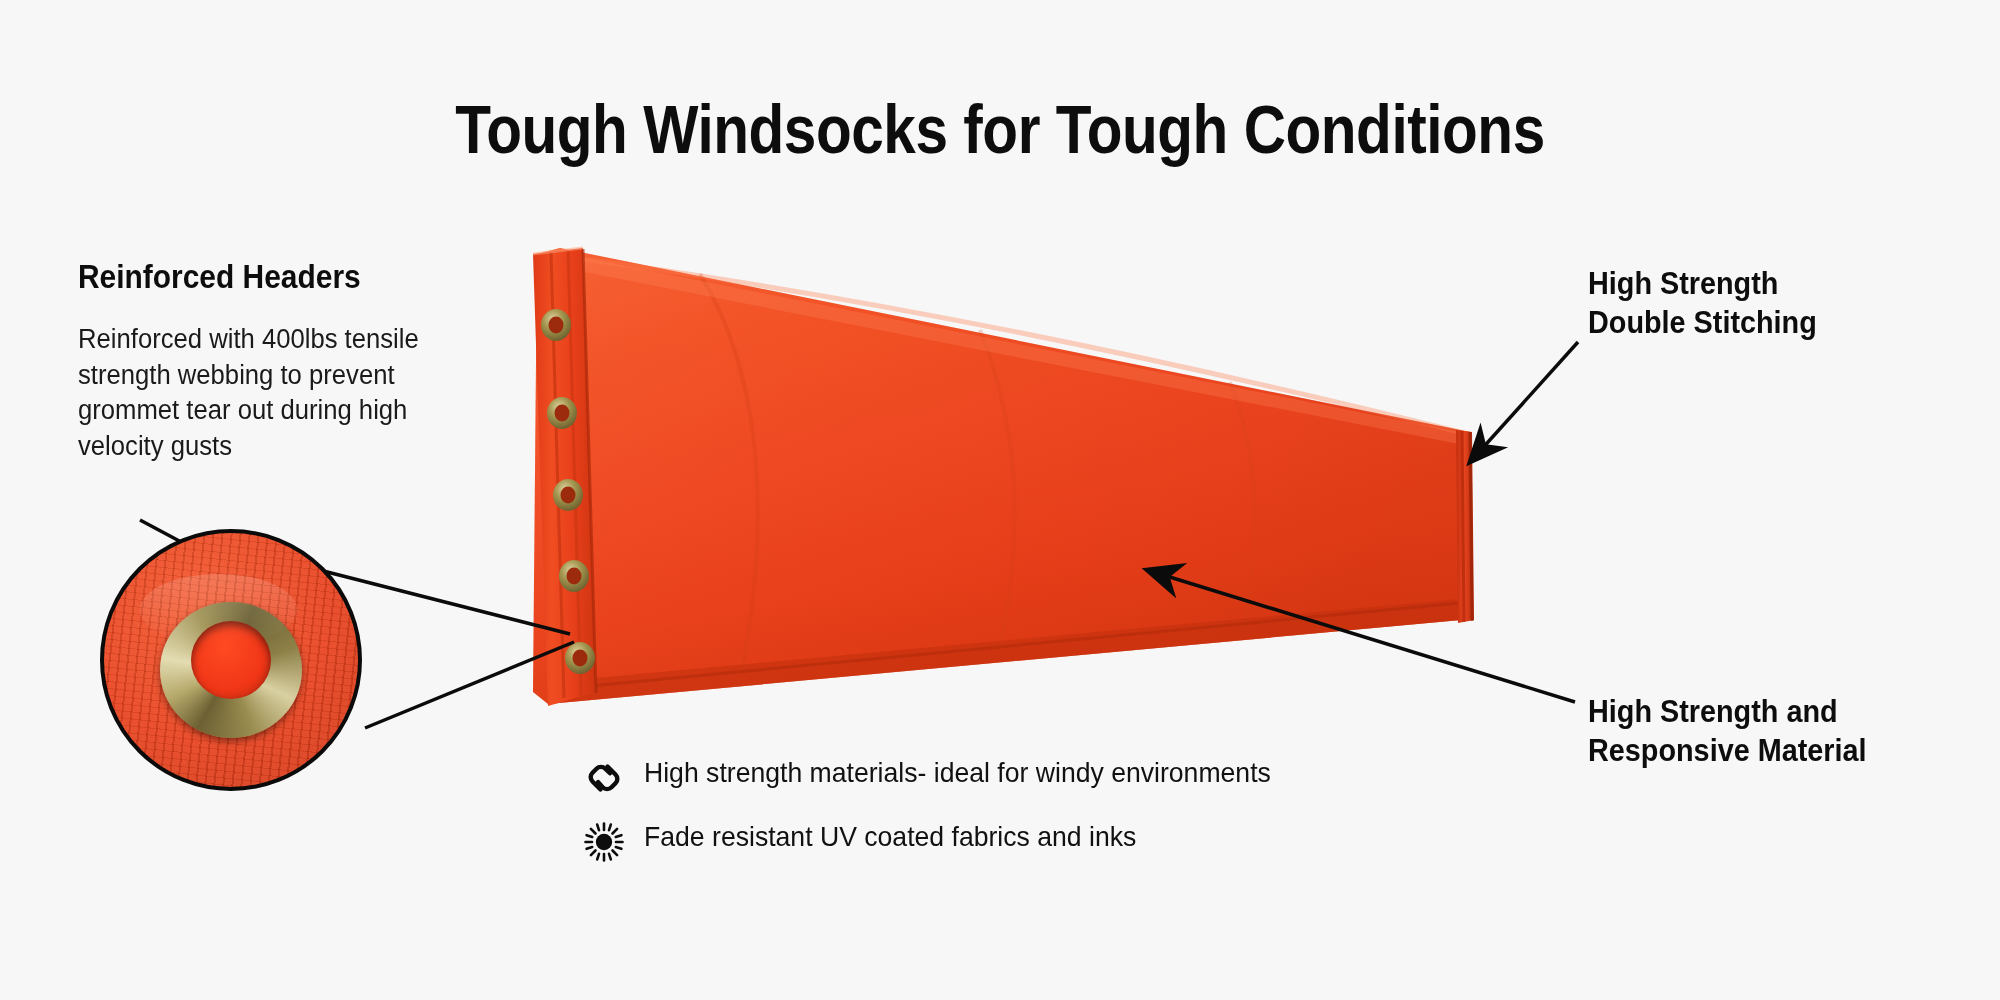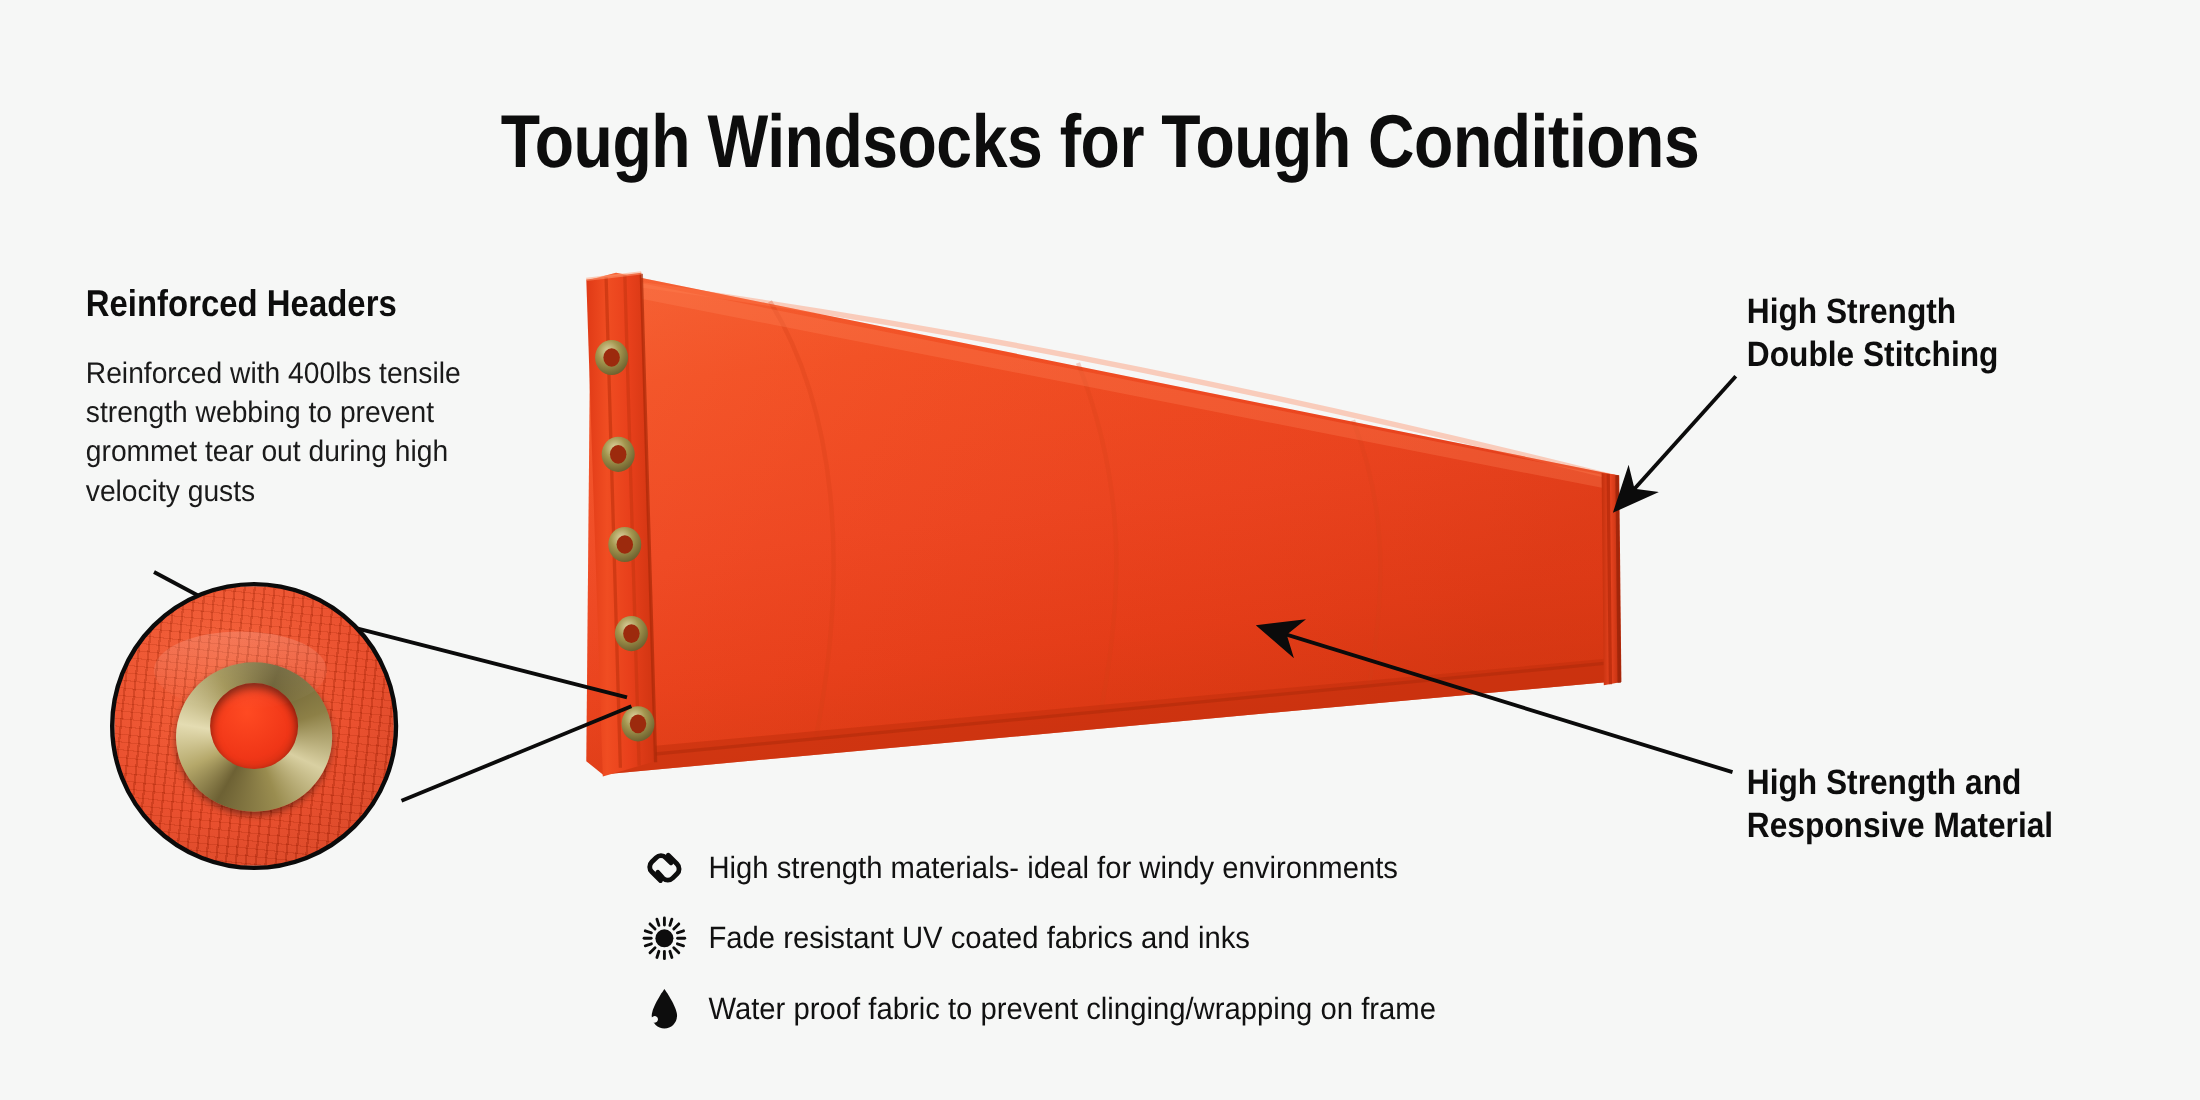--- a/index.html
+++ b/index.html
@@ -50,21 +50,21 @@
     white-space:nowrap;color:#0d0d0d;
   }
   #label-stitching{left:1588px;top:222px;}
   #label-material{left:1588px;top:650px;}
 
   
   .features{
     position:absolute;left:578px;top:715px;width:1000px;
   }
   .feature-row{
-    display:flex;align-items:center;height:64px;
+    display:flex;align-items:flex-start;height:64px;
   }
   .feature-icon{
     width:52px;flex:0 0 52px;
     display:flex;align-items:center;justify-content:center;
     color:#0d0d0d;
   }
   .feature-icon svg{display:block;}
   .feature-text{
     font-size:28px;color:#111;
     transform:scaleX(0.95);transform-origin:0 50%;
@@ -270,26 +270,17 @@
             <line x1="3.6" y1="14.2" x2="9.2" y2="16"></line>
             <line x1="32.8" y1="26" x2="38.4" y2="27.8"></line>
             <line x1="14.2" y1="38.4" x2="16" y2="32.8"></line>
             <line x1="26" y1="9.2" x2="27.8" y2="3.6"></line>
           </g>
         </svg>
       </span>
       <span class="feature-text">Fade resistant UV coated fabrics and inks</span>
     </div>
 
-    <div class="feature-row">
-      <span class="feature-icon">
-        <svg width="42" height="42" viewBox="0 0 42 42" xmlns="http://www.w3.org/2000/svg">
-          <path d="M21 3 C21 3 32.5 19 32.5 27.2 C32.5 33.8 27.3 39 21 39 C14.7 39 9.5 33.8 9.5 27.2 C9.5 19 21 3 21 3 Z" fill="#0d0d0d"></path>
-          <path d="M14.2 28.5 a3 3 0 1 0 0.1 0.1" fill="#f6f7f6"></path>
-        </svg>
-      </span>
-      <span class="feature-text">Water proof fabric to prevent clinging/wrapping on frame</span>
-    </div>
 
 
   </div>
 
 </div>
 
 </body></html>

